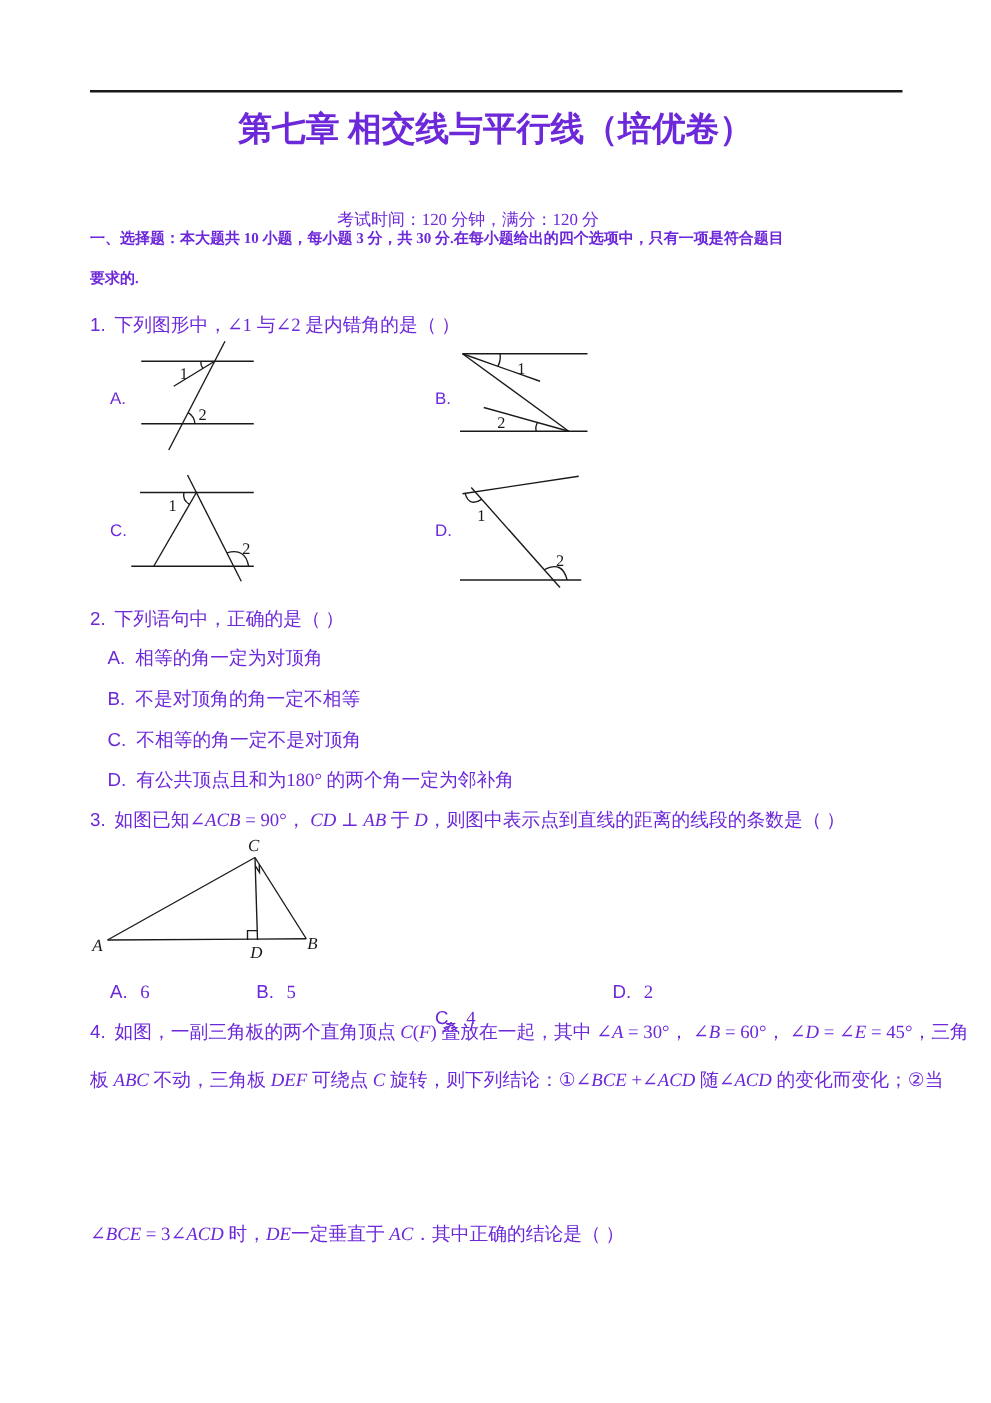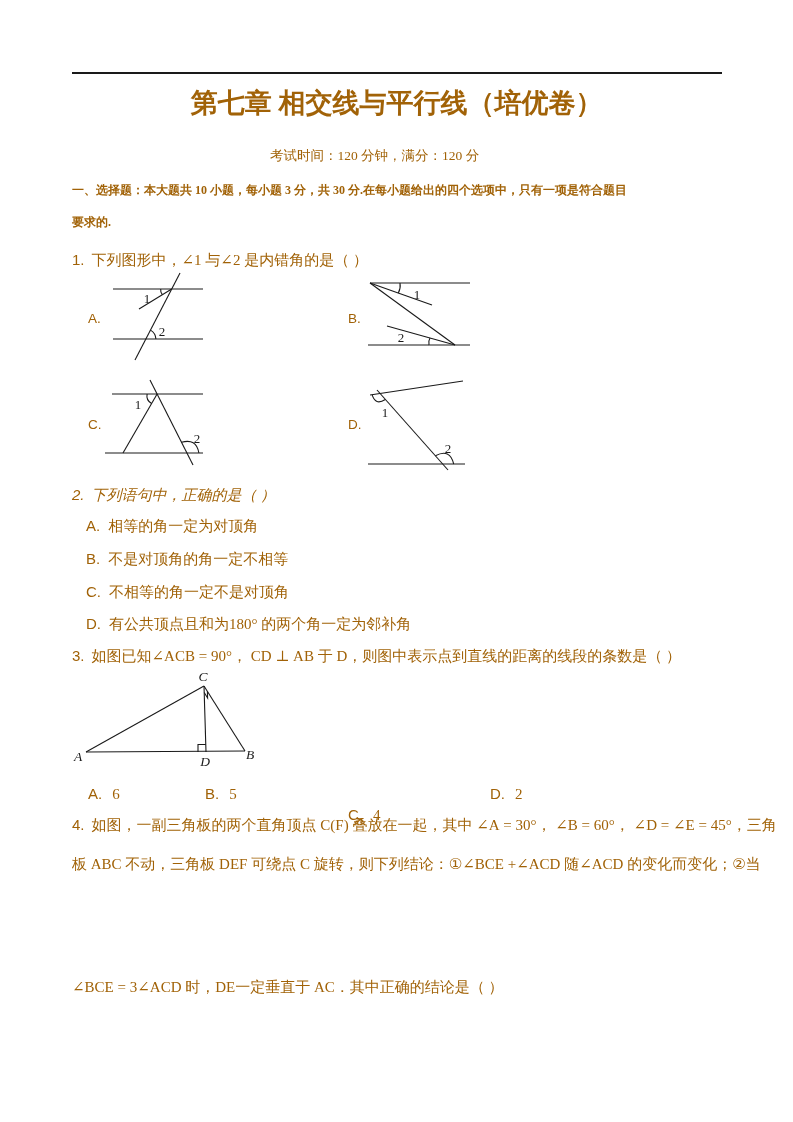--- a/index.html
+++ b/index.html
@@ -1,31 +1,31 @@
 <!DOCTYPE html>
 <html><head>
 <meta charset="utf-8">
 <style>
   html,body { margin:0; padding:0; background:#ffffff; }
   .page {
     position:relative; width:793px; height:1122px; background:#ffffff;
-    color:#a16207; overflow:hidden;
+    color:#6d28d9; overflow:hidden;
     font-family:"Liberation Serif","DejaVu Serif","DejaVu Sans",serif;
   }
   .abs { position:absolute; }
   .top-rule { border-top:2px solid #1a1a1a; height:0; }
   .title { width:793px; text-align:center; font-size:27px; font-weight:bold; line-height:1.3; white-space:nowrap; }
-  .subtitle { width:749px; text-align:center; font-size:13.5px; white-space:nowrap; }
+  .subtitle { width:749px; text-align:center; font-size:13.5px; white-space:nowrap;margin-top:20px; }
   .bline { font-size:12px; font-weight:bold; white-space:nowrap; }
   .line  { font-size:15px; white-space:nowrap; }
   .figlab { font-size:13.5px; font-family:"Liberation Sans","DejaVu Sans",sans-serif; }
   
   .r-cn { font-family:"Liberation Serif","DejaVu Serif","DejaVu Sans",serif; }
   .r-fm { font-family:"Liberation Serif","DejaVu Serif","DejaVu Sans",serif; }
-  .r-it { font-family:"Liberation Serif","DejaVu Serif",serif; }
+  .r-it { font-family:"Liberation Serif","DejaVu Serif",serif; font-style:italic; }
   .r-qn { font-family:"Liberation Sans","DejaVu Sans",sans-serif; margin-right:7px; }
   .r-op { font-family:"Liberation Sans","DejaVu Sans",sans-serif; margin-right:8px; }
   .r-cir{ font-family:"DejaVu Sans","Liberation Serif",serif; font-size:15px; }
   .optval { margin-left:2px; }
   svg line, svg path { stroke:#1a1a1a; stroke-width:1.1; fill:none; }
   svg text { fill:#1a1a1a; stroke:none; }
   .ang { font:13px "Liberation Serif","DejaVu Serif",serif; }
   .vtx { font:italic 13.5px "Liberation Serif","DejaVu Serif",serif; }
 </style>
 </head>
@@ -84,21 +84,21 @@
   <svg class="abs" style="left:360px;top:378px;" width="115" height="95">
     <line x1="10" y1="17" x2="103" y2="3"></line>
     <line x1="8" y1="86" x2="105" y2="86"></line>
     <line x1="17" y1="12" x2="88" y2="92"></line>
     <path d="M 12.1 16.7 Q 15.3 27.9 25.3 21.5"></path>
     <path d="M 75.4 77.8 Q 89.9 70.1 93.7 86"></path>
     <text x="25" y="39" text-anchor="middle" class="ang">1</text>
     <text x="88" y="75" text-anchor="middle" class="ang">2</text>
   </svg>
 
-  <div class="abs line" style="left:72px;top:486px;font-style:italic;"><span class="r-qn">2.</span><span class="r-cn">下列语句中，正确的是（  ）</span></div>
+  <div class="abs line" style="left:72px;top:486px;"><span class="r-qn">2.</span><span class="r-cn">下列语句中，正确的是（  ）</span></div>
   <div class="abs line" style="left:86px;top:517px;"><span class="r-op">A.</span><span class="r-cn">相等的角一定为对顶角</span></div>
   <div class="abs line" style="left:86px;top:550px;"><span class="r-op">B.</span><span class="r-cn">不是对顶角的角一定不相等</span></div>
   <div class="abs line" style="left:86px;top:583px;"><span class="r-op">C.</span><span class="r-cn">不相等的角一定不是对顶角</span></div>
   <div class="abs line" style="left:86px;top:615px;"><span class="r-op">D.</span><span class="r-cn">有公共顶点且和为</span><span class="r-fm">180°</span><span class="r-cn"> 的两个角一定为邻补角</span></div>
 
   <div class="abs line" style="left:72px;top:647px;"><span class="r-qn">3.</span><span class="r-cn">如图已知</span><span class="r-fm">∠</span><span class="r-it">ACB</span><span class="r-fm"> = 90°</span><span class="r-cn">， </span><span class="r-it">CD</span><span class="r-fm"> ⊥ </span><span class="r-it">AB</span><span class="r-cn"> 于 </span><span class="r-it">D</span><span class="r-cn">，则图中表示点到直线的距离的线段的条数是（ ）</span></div>
 
   <svg class="abs" style="left:70px;top:664px;" width="200" height="105">
     <line x1="16" y1="88" x2="175" y2="87"></line>
     <line x1="16" y1="88" x2="134" y2="22"></line>

